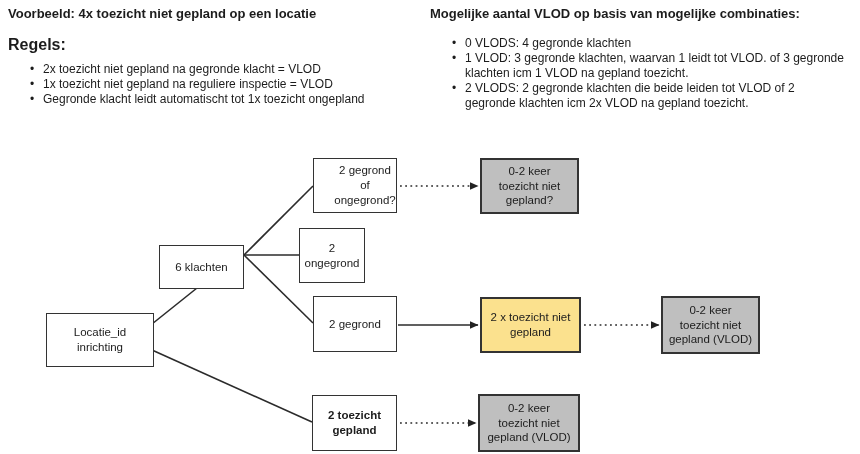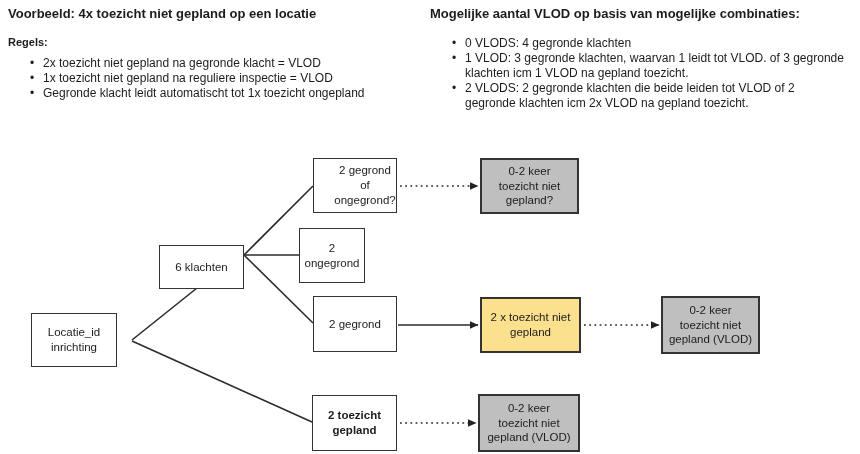--- a/index.html
+++ b/index.html
@@ -7,39 +7,39 @@
     width:860px;height:454px;position:relative;overflow:hidden;
     background:#ffffff;
     font-family:"Liberation Sans","DejaVu Sans",sans-serif;
     color:#1c1c1c;
     -webkit-font-smoothing:antialiased;
   }
   .panel{position:absolute;top:6px;}
   .panel-left{left:8px;width:414px;}
   .panel-right{left:430px;width:426px;}
   .panel-title{font-size:13px;font-weight:bold;line-height:1.2;margin:0 0 4px 0;}
-  .panel-subtitle{font-size:11px;font-weight:bold;margin:14px 0 2px 0;}
+  .panel-subtitle{font-size:16px;font-weight:bold;margin:14px 0 2px 0;}
   .panel-right .bullets{margin-top:14px;}
   ul.bullets{list-style:none;margin:8px;padding:0 0 0 14px;font-size:12px;line-height:15px;}
   ul.bullets li{position:relative;padding-left:13px;margin:0;}
   ul.bullets li::before{content:"•";position:absolute;left:0;top:0;font-size:12px;}
   
   #diagram{position:absolute;left:0;top:0;width:860px;height:454px;}
   svg.connectors{position:absolute;left:0;top:0;width:860px;height:454px;}
   .node{
     position:absolute;box-sizing:border-box;
     display:flex;align-items:center;justify-content:center;text-align:center;
     font-size:11.5px;line-height:1.28;white-space:pre-line;
     background:var(--node-fill,#ffffff);
     border:1.5px solid var(--node-border,#333333);
     color:#1c1c1c;
   }
   .node.gray{background:var(--gray-fill,#bfbfbf);border-width:2px;}
   .node.yellow{background:var(--highlight-fill,#fbe18e);border-width:2px;}
-  .n-locatie{left:31px;top:313px;width:86px;height:54px;}
+  .n-locatie{left:46px;top:313px;width:108px;height:54px;}
   .n-klachten{left:159px;top:245px;width:85px;height:44px;}
   .n-gegrond-of{left:313px;top:158px;width:84px;height:55px;padding-left:20px;}
   .n-ongegrond{left:299px;top:228px;width:66px;height:55px;}
   .n-gegrond{left:313px;top:296px;width:84px;height:56px;}
   .n-toezicht-gepland{left:312px;top:395px;width:85px;height:56px;font-weight:bold;}
   .n-q-gray{left:480px;top:158px;width:99px;height:56px;}
   .n-yellow{left:480px;top:297px;width:101px;height:56px;}
   .n-vlod-right{left:661px;top:296px;width:99px;height:58px;}
   .n-vlod-bottom{left:478px;top:394px;width:102px;height:58px;}
 </style>

